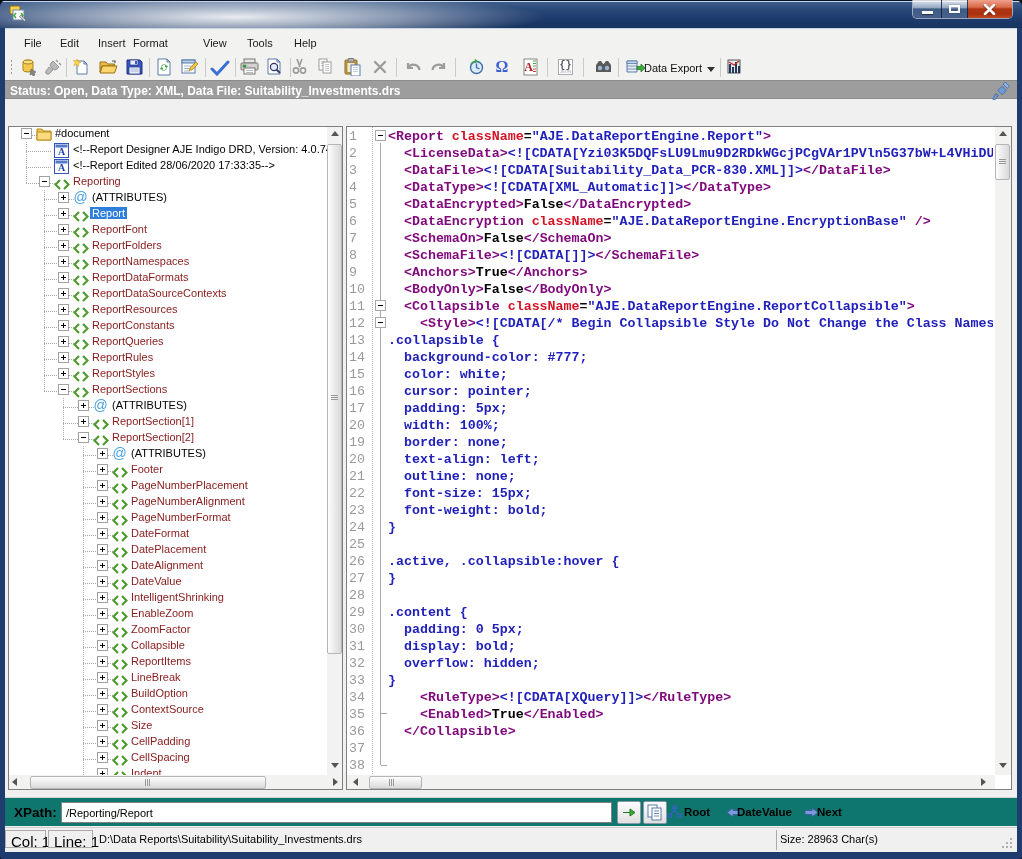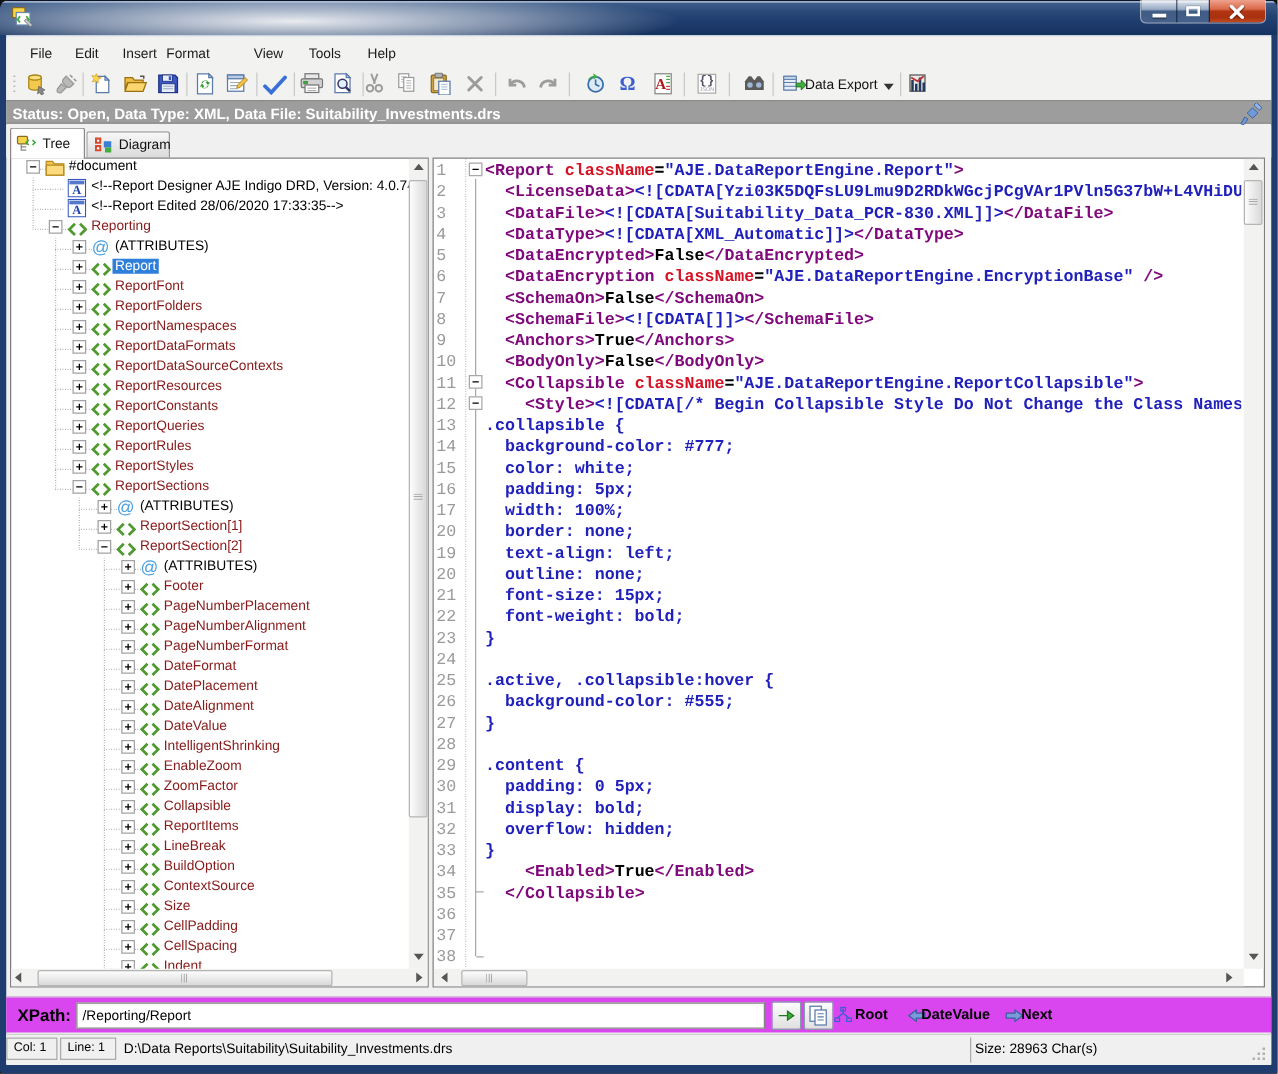--- a/index.html
+++ b/index.html
@@ -64,28 +64,28 @@
 .nums {position:absolute;left:2px;top:0.5px;width:24px;font-family:"Liberation Mono",monospace;font-size:13.3px;color:#9a9a9a}
 .t {color:#800a7c;font-style:normal}
 .a {color:#d41425;font-style:normal}
 .s {color:#2020bb;font-style:normal}
 .dotline {position:absolute;left:25px;top:0;width:1px;height:648px;background-image:linear-gradient(#b5b5b5 50%, transparent 50%);background-size:1px 2px}
 .foldv {position:absolute;left:33px;width:1px;background:#a8a8a8}
 .foldbox {position:absolute;left:28px;width:11px;height:11px;background:#fff;border:1px solid #a8a8a8;z-index:2}
 .foldbox i {position:absolute;left:2px;top:4px;width:5px;height:1px;background:#000}
 .foldtick {position:absolute;left:34px;width:6px;height:1px;background:#a8a8a8}
 
-.xpath {position:absolute;left:0;top:768px;width:1012px;height:29px;background:#d946ef;border-top:1px solid #d5d5d5}
+.xpath {position:absolute;left:0;top:768px;width:1012px;height:29px;background:#0f766e;border-top:1px solid #d5d5d5}
 .xlabel {position:absolute;left:9px;top:7px;font-size:13.5px;font-weight:bold;color:#000}
 .xinput {position:absolute;left:56px;top:4px;width:551px;height:21px;background:#fff;border:1px solid #828282}
 .xinput span {position:absolute;left:4px;top:4px;font-size:11px;color:#000}
 .xbtn {position:absolute;top:3px;width:24px;height:23px;background:linear-gradient(#fcfcfc,#e0e0e0);border:1px solid #8a99a8;border-radius:2px}
 .xlink {position:absolute;top:8px;font-size:11.5px;font-weight:bold;color:#000}
 .status {position:absolute;left:0;top:798px;width:1012px;height:25px;background:#f0f0f0;border-top:1px solid #cfcfcf}
-.sbox {position:absolute;top:2px;height:18px;border:1px solid #ababab;font-size:10px;color:#000;padding:2px 5px 0 5px;background:#f0f0f0;white-space:nowrap}
+.sbox {position:absolute;top:2px;height:18px;border:1px solid #ababab;font-size:15px;color:#000;padding:2px 5px 0 5px;background:#f0f0f0;white-space:nowrap}
 .stext {position:absolute;top:5px;font-size:11px;color:#000}
 .ssep {position:absolute;top:2px;width:1px;height:20px;background:#ababab}
 </style></head><body>
 <div class="win">
  <div class="tbar"></div>
  <div class="tbarglow"></div>
  <div class="topline"></div>
     <div class="topline2"></div>
  <div class="appicon"><svg width="19" height="17" viewBox="0 0 19 17">
         <rect x="1" y="1" width="10" height="8" rx="1" fill="#f6d44c" stroke="#8a6a1e"></rect>
@@ -259,41 +259,20 @@
         </svg></div>
   <div class="banner">
         <span>Status: Open, Data Type: XML, Data File: Suitability_Investments.drs</span>
    <svg width="20" height="18" viewBox="0 0 18 17">
           <g fill="#6f9ad8" stroke="#3a5f9a" stroke-width="0.7">
             <path d="M2 15 q-2 1 0 1.5 q2 0.5 2.5 -1 l2 -3 -2.5 -1.5 z"></path>
             <path d="M6 8 l4 -4 4 4 -4 4 z"></path>
             <path d="M11 2 l4 4 2 -2 -4 -4 z" fill="#8fb4e8"></path>
           </g>
         </svg>
-  </div>
-  <div class="tabs">
-   <div class="tab1">
-          <svg style="position:absolute;left:4px;top:5px" width="18" height="14" viewBox="0 0 18 14">
-            <rect x="1" y="1" width="8" height="6" rx="1" fill="#f6d44c" stroke="#8a6a1e"></rect>
-            <path d="M4 7 v5 h4 M4 9.5 h4" stroke="#888" fill="none"></path>
-            <path d="M10 4 l-2 2 2 2 M13 4 l2 2 -2 2" stroke="#3fae3f" stroke-width="1.4" fill="none"></path>
-          </svg>
-          <span style="left:25px;top:6px">Tree</span>
-        </div>
-   <div class="tab2">
-          <svg style="position:absolute;left:5px;top:3px" width="16" height="16" viewBox="0 0 16 16">
-            <rect x="1" y="1" width="5" height="5" fill="#d84a2a"></rect>
-            <rect x="1" y="7" width="5" height="5" fill="#d84a2a"></rect>
-            <circle cx="3.5" cy="3.5" r="1" fill="#fff"></circle>
-            <circle cx="3.5" cy="9.5" r="1" fill="#fff"></circle>
-            <rect x="8" y="4" width="6" height="5" fill="#3a7fd4"></rect>
-            <rect x="9" y="9" width="5" height="4" fill="#3fae3f"></rect>
-          </svg>
-          <span style="left:25px;top:4px">Diagram</span>
-        </div>
   </div>
   <div class="panel tree">
 <div class="dotv" style="left:17px;top:15px;height:41px"></div>
 <div class="dotv" style="left:35px;top:63px;height:201px"></div>
 <div class="dotv" style="left:54px;top:271px;height:41px"></div>
 <div class="dotv" style="left:74px;top:319px;height:329px"></div>
 <div class="exp" style="left:12px;top:1px"></div>
         <div class="exph" style="left:15px;top:6px"></div>
 <div class="doth" style="left:23px;top:8px;width:5px"></div>
 <div style="position:absolute;left:27px;top:0px"><svg width="16" height="14" viewBox="0 0 16 14">
@@ -763,38 +742,39 @@
 <div class="cl">  <i class="t">&lt;DataEncryption </i><i class="a">className</i>=<i class="s">"AJE.DataReportEngine.EncryptionBase"</i><i class="t"> /&gt;</i></div>
 <div class="cl">  <i class="t">&lt;SchemaOn&gt;</i>False<i class="t">&lt;/SchemaOn&gt;</i></div>
 <div class="cl">  <i class="t">&lt;SchemaFile&gt;</i><i class="s">&lt;![CDATA[]]&gt;</i><i class="t">&lt;/SchemaFile&gt;</i></div>
 <div class="cl">  <i class="t">&lt;Anchors&gt;</i>True<i class="t">&lt;/Anchors&gt;</i></div>
 <div class="cl">  <i class="t">&lt;BodyOnly&gt;</i>False<i class="t">&lt;/BodyOnly&gt;</i></div>
 <div class="cl">  <i class="t">&lt;Collapsible </i><i class="a">className</i>=<i class="s">"AJE.DataReportEngine.ReportCollapsible"</i><i class="t">&gt;</i></div>
 <div class="cl">    <i class="t">&lt;Style&gt;</i><i class="s">&lt;![CDATA[/* Begin Collapsible Style Do Not Change the Class Names</i></div>
 <div class="cl"><i class="s">.collapsible {</i></div>
 <div class="cl"><i class="s">  background-color: #777;</i></div>
 <div class="cl"><i class="s">  color: white;</i></div>
+<div class="cl"><i class="s">  cursor: pointer;</i></div>
 <div class="cl"><i class="s">  padding: 5px;</i></div>
 <div class="cl"><i class="s">  width: 100%;</i></div>
 <div class="cl"><i class="s">  border: none;</i></div>
 <div class="cl"><i class="s">  text-align: left;</i></div>
 <div class="cl"><i class="s">  outline: none;</i></div>
 <div class="cl"><i class="s">  font-size: 15px;</i></div>
 <div class="cl"><i class="s">  font-weight: bold;</i></div>
 <div class="cl"><i class="s">}</i></div>
 <div class="cl">&nbsp;</div>
 <div class="cl"><i class="s">.active, .collapsible:hover {</i></div>
-<div class="cl"><i class="s">  background-color: #555;</i></div>
 <div class="cl"><i class="s">}</i></div>
 <div class="cl">&nbsp;</div>
 <div class="cl"><i class="s">.content {</i></div>
 <div class="cl"><i class="s">  padding: 0 5px;</i></div>
 <div class="cl"><i class="s">  display: bold;</i></div>
 <div class="cl"><i class="s">  overflow: hidden;</i></div>
 <div class="cl"><i class="s">}</i></div>
+<div class="cl">    <i class="t">&lt;RuleType&gt;</i><i class="s">&lt;![CDATA[XQuery]]&gt;</i><i class="t">&lt;/RuleType&gt;</i></div>
 <div class="cl">    <i class="t">&lt;Enabled&gt;</i>True<i class="t">&lt;/Enabled&gt;</i></div>
 <div class="cl">  <i class="t">&lt;/Collapsible&gt;</i></div>
    </div>
    <div class="sb" style="left:648px;top:0;width:16px;height:648px;"></div>
    <div class="arr" style="left:652px;top:4px;border-bottom:5px solid #555;border-top:none"></div>
    <div class="sbthumb" style="left:648px;top:17px;width:15px;height:36px"></div>
    <div class="grip3v" style="left:652px;top:32px"></div>
    <div class="arr" style="left:652px;top:636px;border-top:5px solid #555;border-bottom:none"></div>
    <div class="sb" style="left:0;top:648px;width:648px;height:15px"></div>
    <div class="arr" style="left:6px;top:651px;border-right:5px solid #555;border-left:none"></div>

